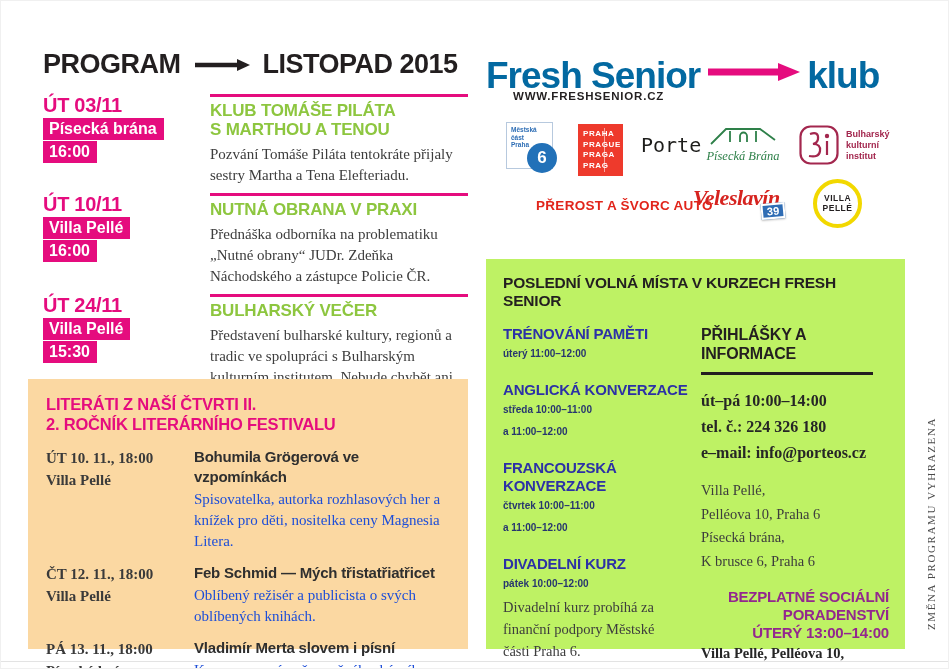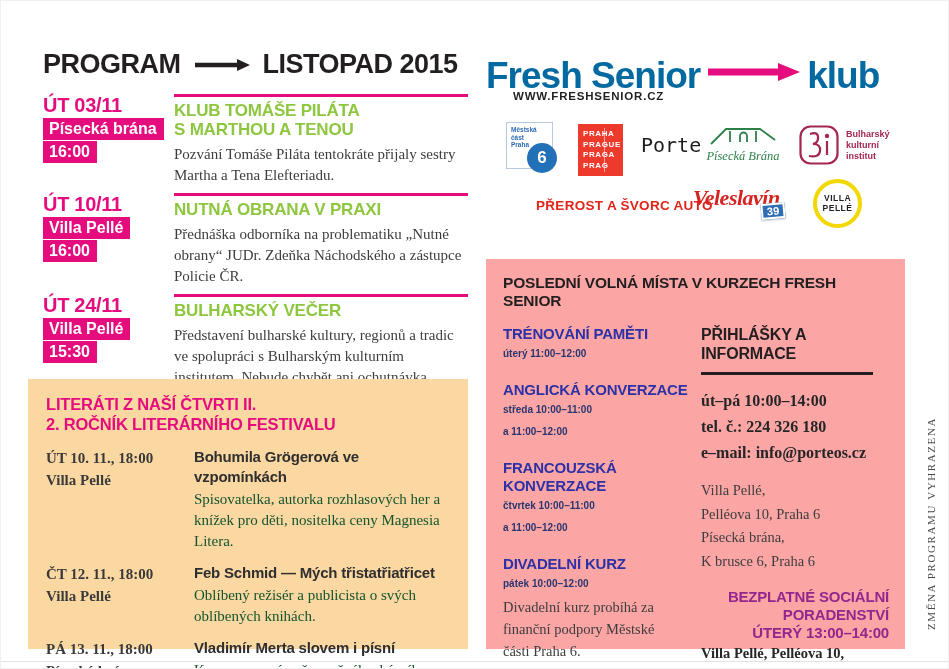--- a/index.html
+++ b/index.html
@@ -6,42 +6,42 @@
   html,body { background:#fff; }
   .page {
     position:relative; width:949px; height:669px; background:#ffffff;
     font-family:"Liberation Sans", sans-serif; color:#231f20; overflow:hidden;
     border:1px solid #f0f0f0;
   }
   
   .main-header { position:absolute; left:42px; top:48px; display:flex; align-items:center; gap:13px; }
   .main-header .t { font-size:27px; font-weight:800; letter-spacing:-0.5px; color:#231f20; }
   .events { position:absolute; left:42px; top:93px; width:425px; }
-  .event { display:flex; margin-bottom:7px; }
+  .event { display:flex; margin-bottom:7px;gap:36px; }
   .ev-left { width:131px; flex:none; }
   .ev-date { color:#e50c7e; font-size:20px; font-weight:800; line-height:23px; letter-spacing:-0.3px; }
   .badge { display:table; background:#e50c7e; color:#fff; font-size:16px; font-weight:800;
            line-height:19px; padding:1px 7px 2px 6px; margin-top:1px; }
   .ev-right { flex:1; border-top:3px solid #e50c7e; padding-top:4px; }
   .ev-title { color:#8dc63f; font-size:17px; font-weight:800; line-height:19px; letter-spacing:-0.2px; }
   .ev-title span { display:block; }
   .ev-desc { font-family:"Liberation Serif", serif; font-size:15px; line-height:21px; color:#3d3d3d; margin-top:5px; }
   
   .festival { position:absolute; left:27px; top:378px; width:440px; height:270px;
               background:#fbd8a2; padding:15px 16px 10px 18px; }
   .fest-title { color:#e50c7e; font-size:16.5px; font-weight:800; line-height:20px; letter-spacing:-0.2px; }
   .fest-title span { display:block; }
   .fest-items { margin-top:13px; }
   .fest-item { display:flex; margin-bottom:11px; }
   .fi-left { width:148px; flex:none; font-family:"Liberation Serif", serif; font-weight:700;
              font-size:15px; line-height:22px; color:#3a3a3a; }
   .fi-left div { display:block; }
   .fi-right { flex:1; }
   .fi-title { font-size:15px; font-weight:800; line-height:20px; color:#2f2f2f; letter-spacing:-0.2px; }
-  .fi-desc { font-family:"Liberation Serif", serif; font-size:15px; line-height:21px; color:#14532d; margin-top:2px; }
+  .fi-desc { font-family:"Liberation Serif", serif; font-size:15px; line-height:21px; color:#1d4ed8; margin-top:2px; }
   
   .brand { position:absolute; left:485px; top:42px; display:flex; align-items:center; }
   .brand .b { color:#0369a1; font-size:37px; font-weight:700; letter-spacing:-1px;margin-top:12px; }
   .brand svg { margin:4px 5px 0 6px; }
   .website { position:absolute; left:512px; top:89px; font-size:11.5px; font-weight:800; letter-spacing:0.8px; color:#231f20; }
   
   .lg { position:absolute; }
   .lg-praha6 { left:505px; top:121px; width:47px; height:47px; background:#fff; border:1.5px solid #b7c9de; }
   .p6text { padding:3px 0 0 4px; color:#2e6eb5; font-size:6.5px; line-height:7.5px; font-weight:700; }
   .p6text span { display:block; }
@@ -61,21 +61,21 @@
   .lg-veleslavin { left:692px; top:184px; position:absolute; }
   .vel-name { font-family:"Liberation Serif", serif; font-style:italic; font-weight:700; font-size:22px; color:#d6231f; letter-spacing:-0.5px; }
   .vel-num { position:absolute; right:-6px; bottom:-8px; background:#2f6db5; border:2px solid #fff;
              color:#fff; font-size:11px; font-weight:800; padding:0 4px; transform:rotate(-5deg);
              box-shadow:0 1px 2px rgba(0,0,0,.25); }
   .lg-villa { left:812px; top:178px; width:49px; height:49px; border-radius:50%; border:4px solid #f2d800;
               background:#fff; display:flex; flex-direction:column; align-items:center; justify-content:center; }
   .lg-villa span { display:block; font-size:8.5px; font-weight:800; line-height:9.5px; letter-spacing:0.5px; color:#231f20; }
   
   .courses { position:absolute; left:485px; top:258px; width:419px; height:390px;
-             background:#fca5a5; padding:15px 16px 12px 17px; }
+             background:#bef264; padding:15px 16px 12px 17px; }
   .box-title { font-size:15.5px; font-weight:800; letter-spacing:-0.2px; color:#231f20; }
   .course-cols { display:flex; margin-top:15px; }
   .col-left { width:198px; flex:none; }
   .course { margin-bottom:16px; }
   .c-title { color:#2c31a6; font-size:15px; font-weight:800; line-height:18px; letter-spacing:-0.2px; }
   .c-title span { display:block; }
   .c-sched { color:#27366f; font-size:10px; font-weight:700; line-height:22px; }
   .c-sched span { display:block; }
   .c-note { font-family:"Liberation Serif", serif; font-size:14.5px; line-height:22px; color:#3d3d3d; margin-top:1px; width:180px; }
   .col-right { flex:1; }

